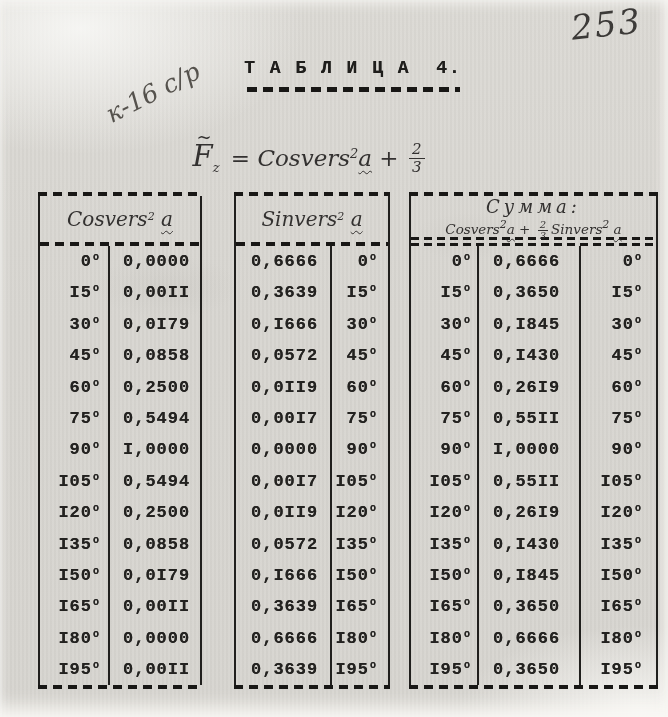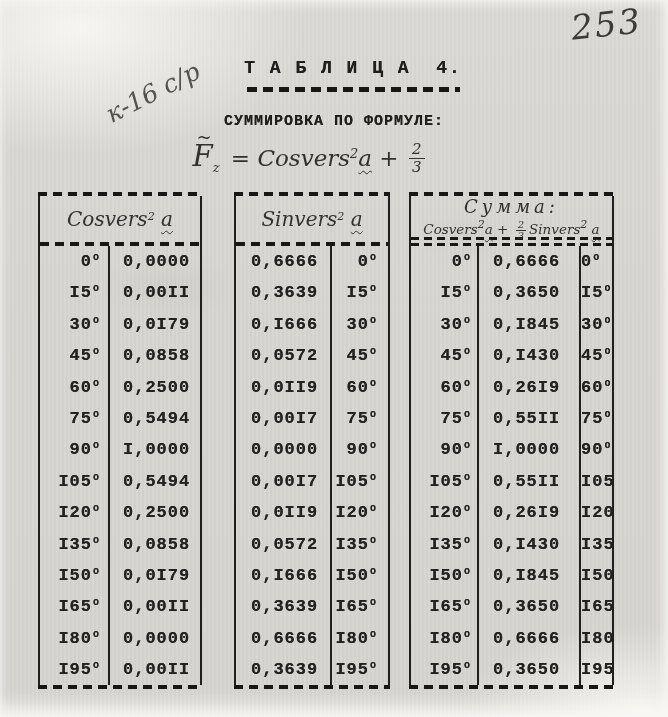--- a/index.html
+++ b/index.html
@@ -63,21 +63,21 @@
   .hsup { font-size:13px; vertical-align:8px; }
   .harg { text-decoration:underline; text-decoration-style:wavy; text-decoration-thickness:1px; text-underline-offset:4px; }
   .frac { display:inline-block; vertical-align:-6px; text-align:center; line-height:1; margin:0 3px; }
   .frac .num { display:block; font-size:15px; padding:0 3px 1px; border-bottom:1.5px solid #333130; }
   .frac .den { display:block; font-size:15px; padding-top:1px; }
 
   
   .dtable { position:absolute; top:192px; }
   #t1 { left:38px;  width:164px; }
   #t2 { left:234px; width:156px; }
-  #t3 { left:409px; width:205px; }
+  #t3 { left:409px; width:249px; }
   .dash {
     height:4px;
     background:repeating-linear-gradient(90deg,#181715 0 9px, rgba(0,0,0,0) 9px 15px);
   }
   .dash.dbl {
     height:9px;
     background:
       repeating-linear-gradient(90deg,#181715 0 8px, rgba(0,0,0,0) 8px 13px) 0 0 / 100% 3px no-repeat,
       repeating-linear-gradient(90deg,#181715 0 8px, rgba(0,0,0,0) 8px 13px) 0 100% / 100% 3px no-repeat;
   }
@@ -112,21 +112,20 @@
 </head>
 <body>
 
 <div class="paper">
 
   <div class="page-number hand">253</div>
   <div class="corner-note hand">к-16 с/р</div>
 
   <div class="title typed">Т А Б Л И Ц А  4.</div>
   <div class="title-underline"></div>
-  <div class="subtitle typed">СУММИРОВКА ПО ФОРМУЛЕ:</div>
 
   <div class="formula hand">
     <span class="flhs"><span>F</span><span class="ftilde">~</span><span class="fsub">z</span></span>
     <span>=</span>
     <span><span>Cosvers</span><span class="hsup">2</span><span class="harg">a</span></span>
     <span>+</span>
     <span class="frac"><span class="num">2</span><span class="den">3</span></span>
   </div>
 
   <div class="dtable" id="t1">

